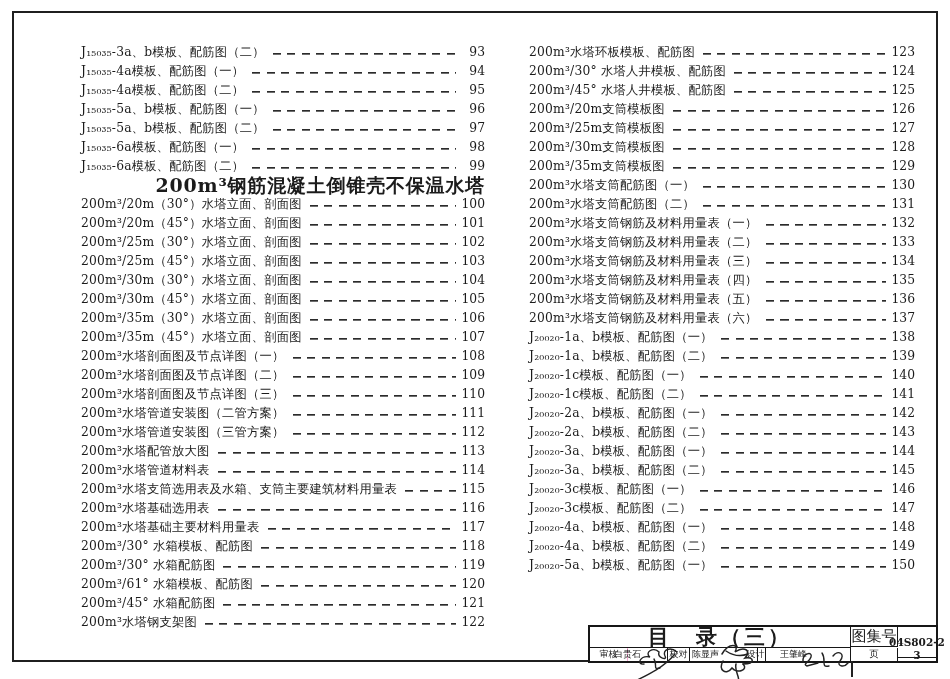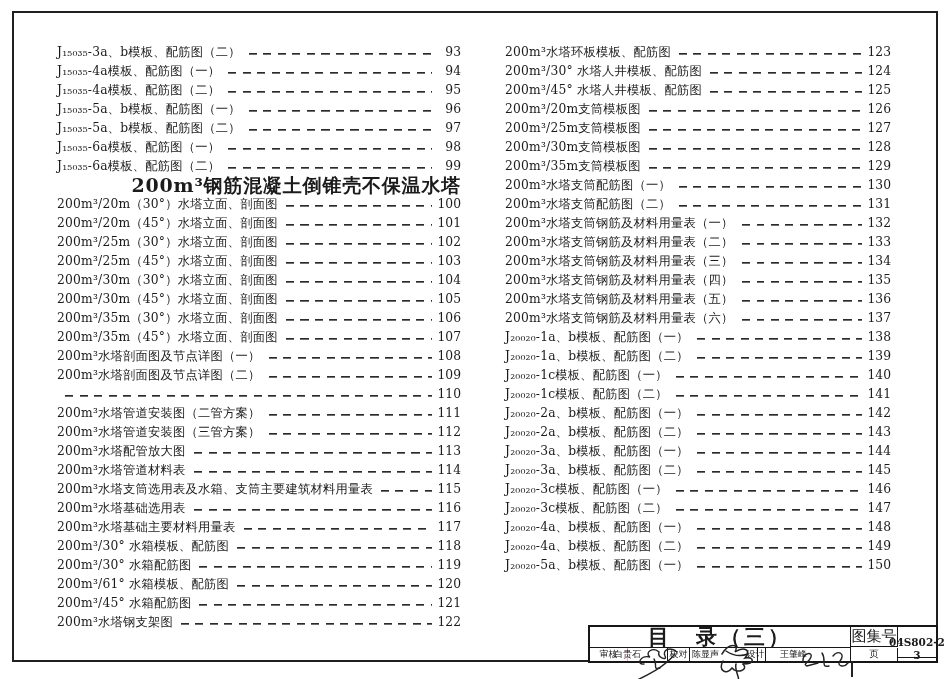--- a/index.html
+++ b/index.html
@@ -5,21 +5,21 @@
   html,body{margin:0;padding:0;}
   body{
     width:950px;height:679px;position:relative;overflow:hidden;
     background:#ffffff;color:#1b1b1b;
     font-family:"DejaVu Serif","Liberation Serif",serif;
   }
   .frame{
     position:absolute;left:12px;top:11px;width:922px;height:647px;
     border:2px solid #1f1f1f;background:#fff;box-sizing:content-box;
   }
-  .col{position:absolute;top:43px;}
+  .col{position:absolute;top:43px;margin-left:24px;}
   #left-col{left:57px;width:404px;}
   #right-col{left:505px;width:386px;}
   .toc-row{
     display:flex;align-items:baseline;height:19px;line-height:19px;
     font-size:12.3px;white-space:nowrap;
   }
   .toc-row .t{letter-spacing:0.2px;}
   .leader{
     flex:1;align-self:stretch;min-width:10px;margin:0 5px 0 8px;
     background-image:repeating-linear-gradient(90deg,#2b2b2b 0 8px,transparent 8px 14.5px);
@@ -145,20 +145,21 @@
       <span class="t">200m³水塔剖面图及节点详图（一）</span>
       <span class="leader"></span>
       <span class="pnum">108</span>
     </div>
     <div class="toc-row">
       <span class="t">200m³水塔剖面图及节点详图（二）</span>
       <span class="leader"></span>
       <span class="pnum">109</span>
     </div>
     <div class="toc-row">
+      <span class="t">200m³水塔剖面图及节点详图（三）</span>
       <span class="leader"></span>
       <span class="pnum">110</span>
     </div>
     <div class="toc-row">
       <span class="t">200m³水塔管道安装图（二管方案）</span>
       <span class="leader"></span>
       <span class="pnum">111</span>
     </div>
     <div class="toc-row">
       <span class="t">200m³水塔管道安装图（三管方案）</span>

